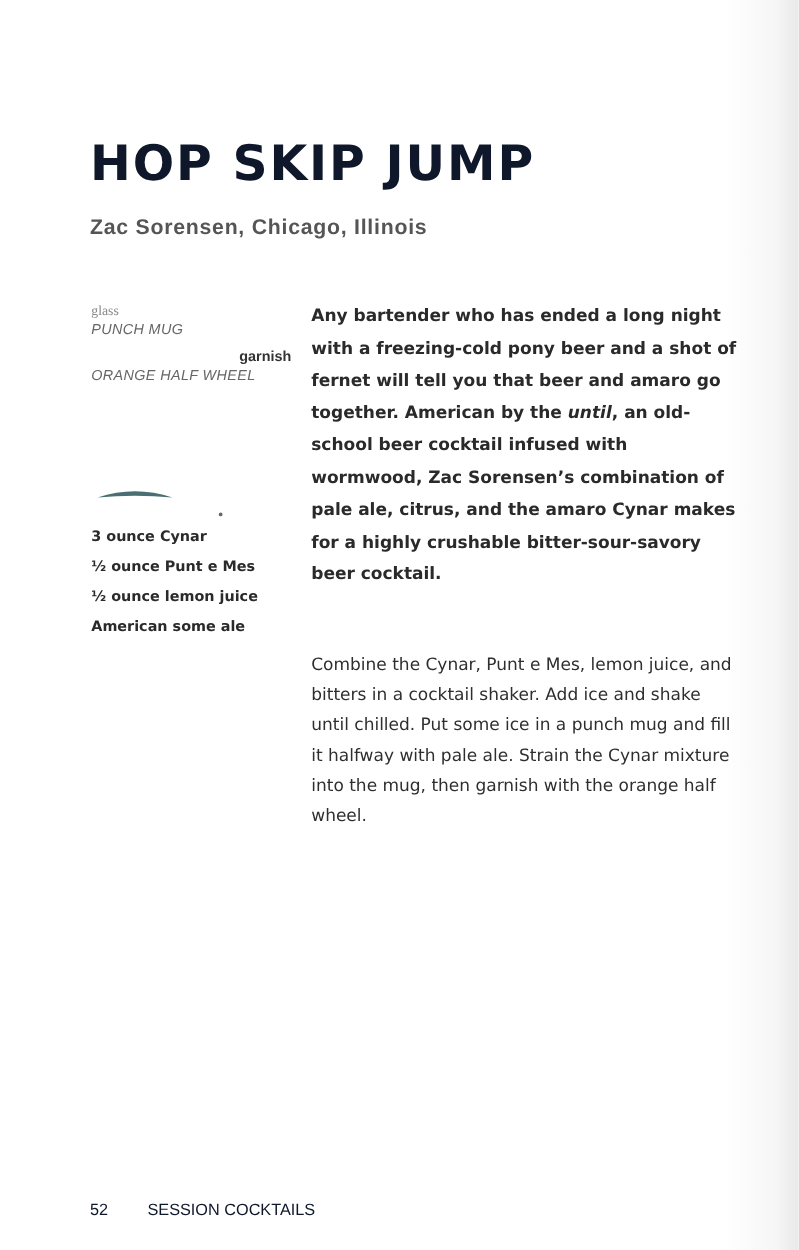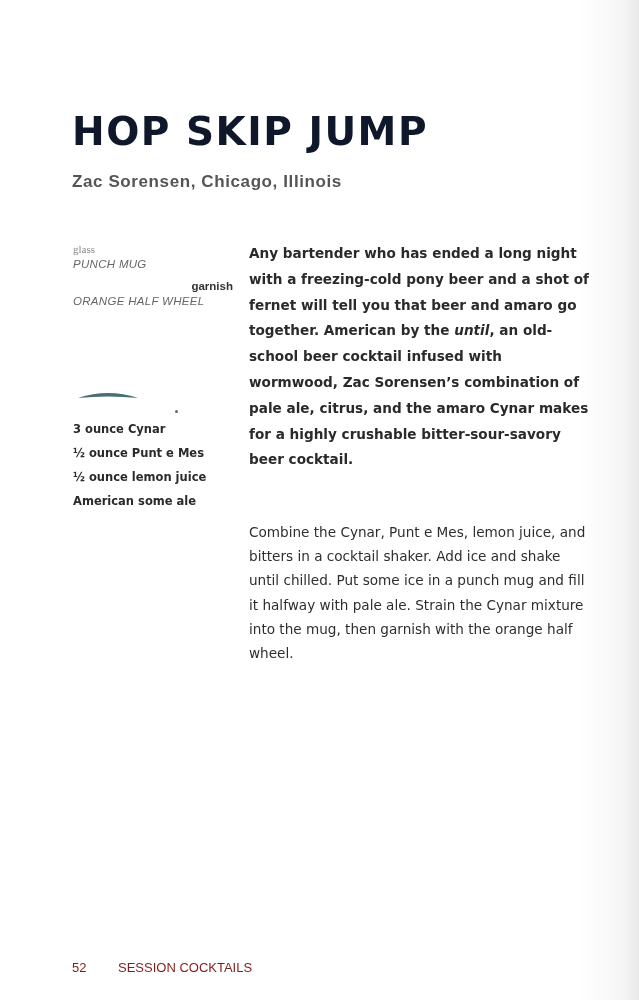--- a/index.html
+++ b/index.html
@@ -60,21 +60,21 @@
       font-weight: bold; font-size: 13.6px; line-height: 25.8px; color: #2a2a2a;
     }
     .intro em { font-style: italic; }
     .method {
       position: absolute; left: 249px; top: 509px; width: 340px;
       font-family: "DejaVu Sans", sans-serif;
       font-size: 13.6px; line-height: 24.2px; color: #2e2e2e; margin-top: 11px;
     }
     .footer {
       position: absolute; left: 72px; top: 960px;
-      font-family: "Liberation Sans", sans-serif; font-size: 13px; color: #7f1d1d;
+      font-family: "Liberation Sans", sans-serif; font-size: 13px; color: #0f172a;
     }
     .footer .num { display: inline-block; width: 46px; }
   </style>
 </head>
 <body>
 
 <div class="page-shade"></div>
 
 <h1 class="title">HOP SKIP JUMP</h1>
 <div class="byline">Zac Sorensen, Chicago, Illinois</div>

